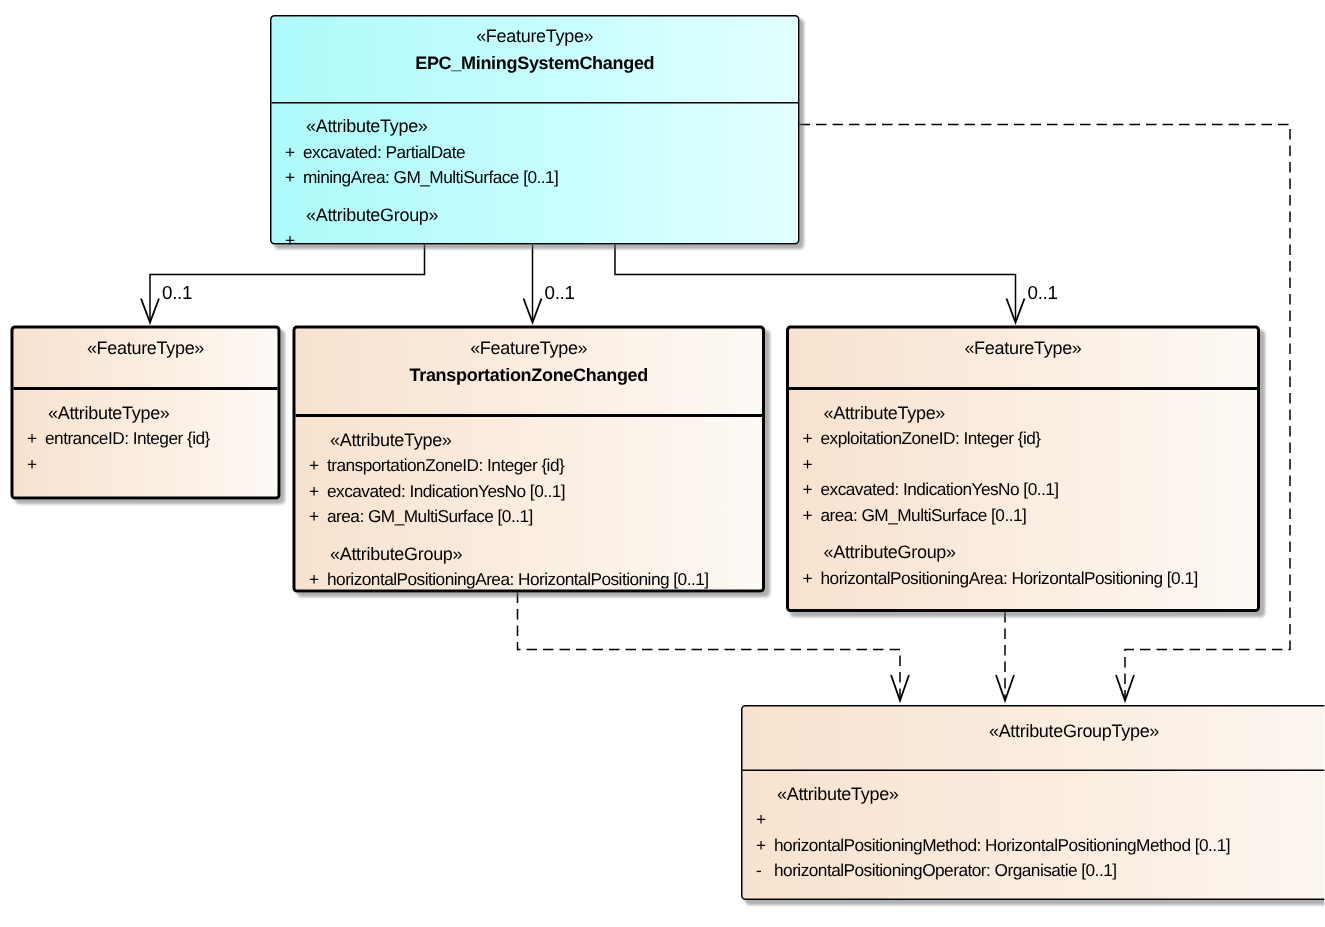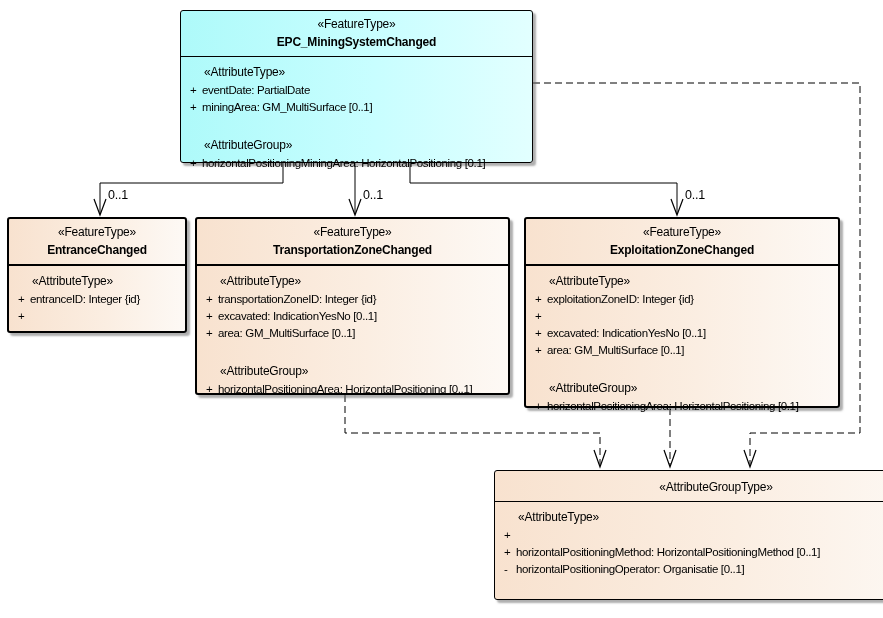--- a/index.html
+++ b/index.html
@@ -10,27 +10,27 @@
   .wires{position:absolute;left:0;top:0;width:883px;height:618px;pointer-events:none;}
   .uml-box{
     position:absolute;box-sizing:border-box;background:#fff;
     border:1px solid #000;border-radius:3px;
     box-shadow:3px 3px 2px rgba(110,110,110,0.55);
     letter-spacing:-0.2px;
   }
   .uml-box.thick{border-width:2px;}
   .uml-box.cyan{background:linear-gradient(90deg,#aefafa 0%,#c8feff 55%,#e2ffff 100%);}
   .uml-box.tan{background:linear-gradient(90deg,#f8e2cf 0%,#fbeee2 55%,#fdf9f5 100%);}
-  .hdr{border-bottom:1px solid #000;text-align:center;padding-top:5px;padding-bottom:5px;}
+  .hdr{border-bottom:1px solid #000;text-align:center;padding-top:5px;padding-bottom:17px;}
   .uml-box.thick .hdr{border-bottom-width:2px;}
   .stereo{font-size:12px;line-height:17px;white-space:nowrap;}
   .cname{font-size:12px;line-height:18px;font-weight:bold;white-space:nowrap;}
   .body{padding-top:3px;}
   .sec-stereo{font-size:12px;line-height:16px;margin:4px 0 2px 0;padding-left:23px;white-space:nowrap;}
-  .sec + .sec .sec-stereo{margin-top:21px;}
+  .sec + .sec .sec-stereo{margin-top:7px;}
   .row{display:flex;font-size:11.5px;line-height:17px;letter-spacing:-0.35px;white-space:nowrap;}
   .vis{flex:none;width:21px;padding-left:9px;box-sizing:border-box;}
   .mult-label{position:absolute;font-size:12.5px;letter-spacing:-0.2px;}
 </style>
 </head>
 <body>
 
 <div class="canvas">
 
   <svg class="wires" width="883" height="618" viewBox="0 0 883 618">
@@ -61,41 +61,39 @@
   <div class="uml-box cyan" style="left:180px;top:10px;width:353px;height:153px;">
     <div class="hdr">
       <div class="stereo">«FeatureType»</div>
       <div class="cname">EPC_MiningSystemChanged</div>
     </div>
     <div class="body">
       <div class="sec">
         <div class="sec-stereo">«AttributeType»</div>
         <div class="row">
             <span class="vis">+</span>
-            <span class="atext">eventDate: PartialDate</span>
+            <span class="atext">excavated: PartialDate</span>
           </div>
         <div class="row">
             <span class="vis">+</span>
             <span class="atext">miningArea: GM_MultiSurface [0..1]</span>
           </div>
       </div>
       <div class="sec">
         <div class="sec-stereo">«AttributeGroup»</div>
         <div class="row">
             <span class="vis">+</span>
-            <span class="atext">horizontalPositioningMiningArea: HorizontalPositioning [0.1]</span>
           </div>
       </div>
     </div>
   </div>
 
   <div class="uml-box tan thick" style="left:7px;top:217px;width:180px;height:116px;">
     <div class="hdr">
       <div class="stereo">«FeatureType»</div>
-      <div class="cname">EntranceChanged</div>
     </div>
     <div class="body">
       <div class="sec">
         <div class="sec-stereo">«AttributeType»</div>
         <div class="row">
             <span class="vis">+</span>
             <span class="atext">entranceID: Integer {id}</span>
           </div>
         <div class="row">
             <span class="vis">+</span>
@@ -131,21 +129,20 @@
             <span class="vis">+</span>
             <span class="atext">horizontalPositioningArea: HorizontalPositioning [0..1]</span>
           </div>
       </div>
     </div>
   </div>
 
   <div class="uml-box tan thick" style="left:524px;top:217px;width:316px;height:191px;">
     <div class="hdr">
       <div class="stereo">«FeatureType»</div>
-      <div class="cname">ExploitationZoneChanged</div>
     </div>
     <div class="body">
       <div class="sec">
         <div class="sec-stereo">«AttributeType»</div>
         <div class="row">
             <span class="vis">+</span>
             <span class="atext">exploitationZoneID: Integer {id}</span>
           </div>
         <div class="row">
             <span class="vis">+</span>

